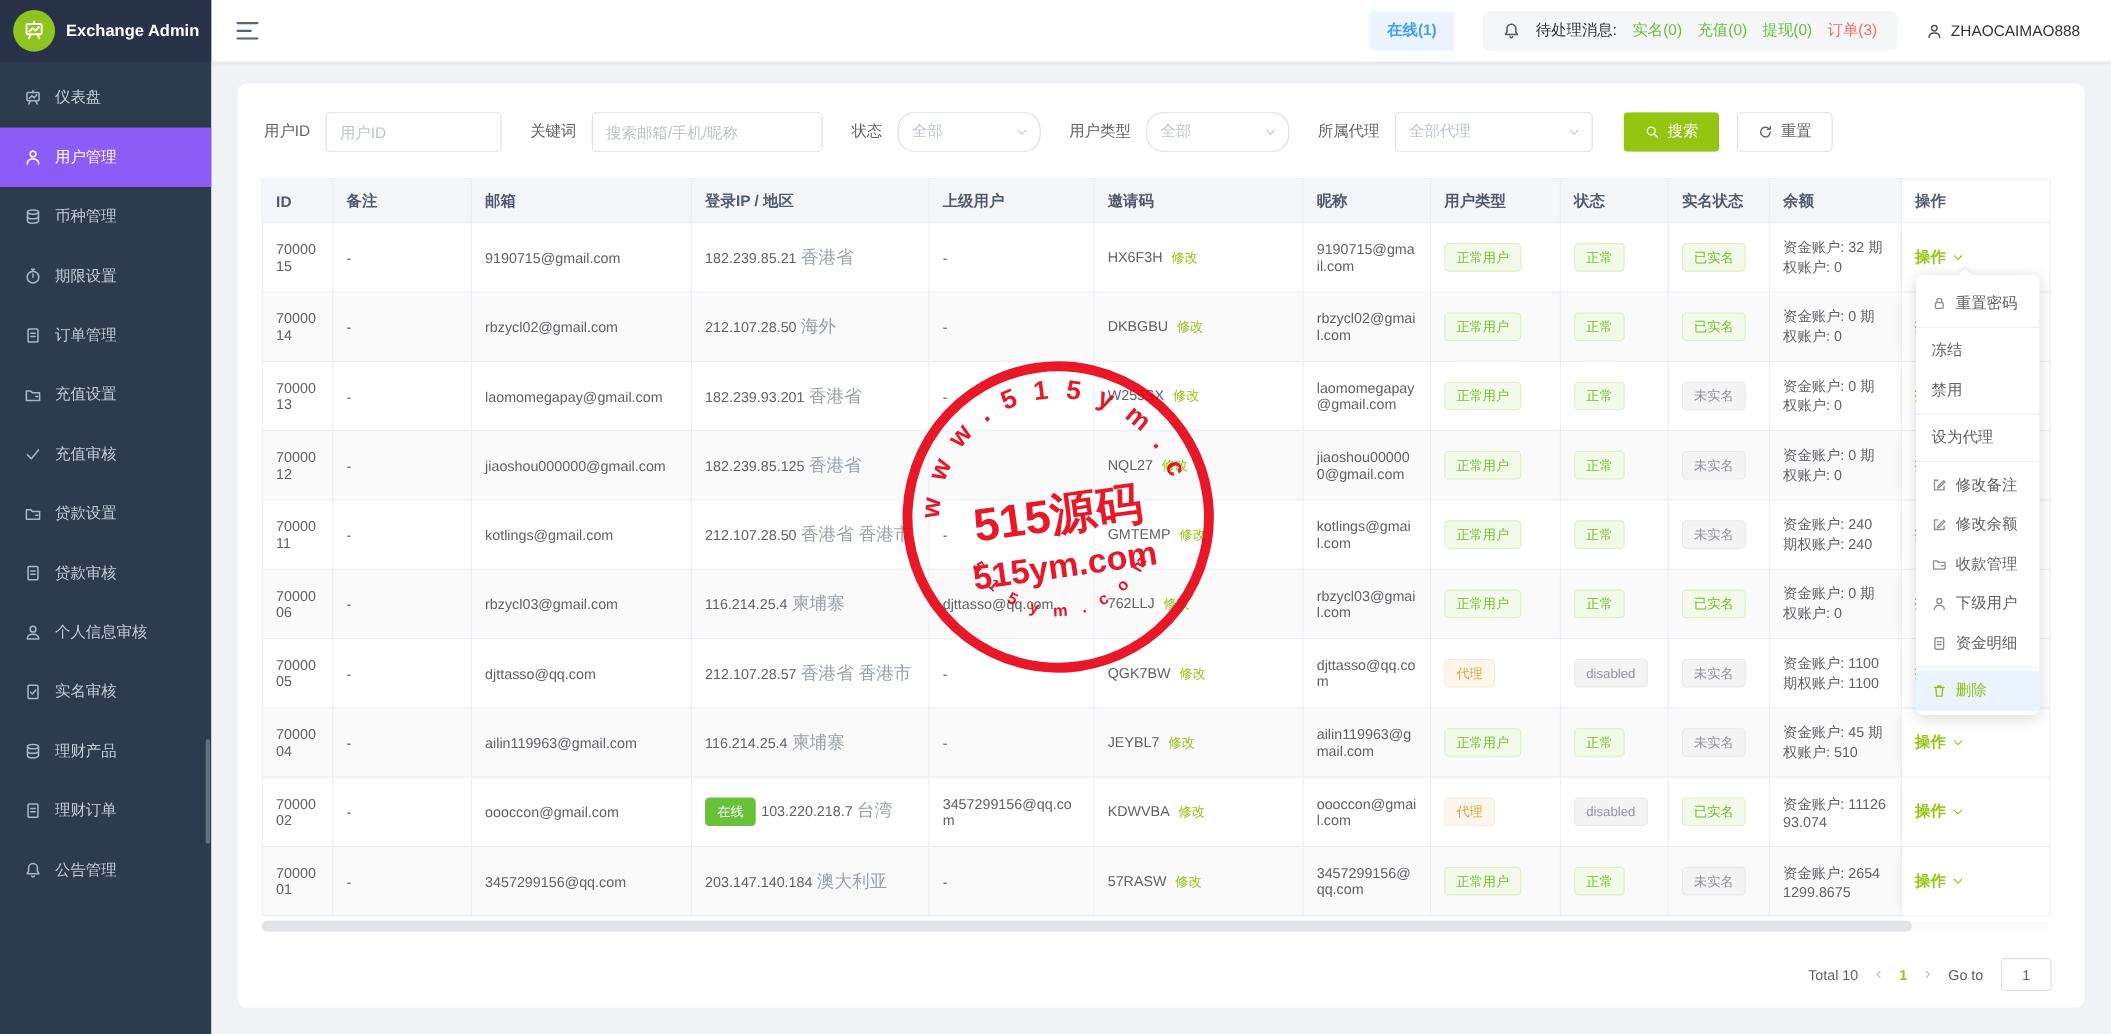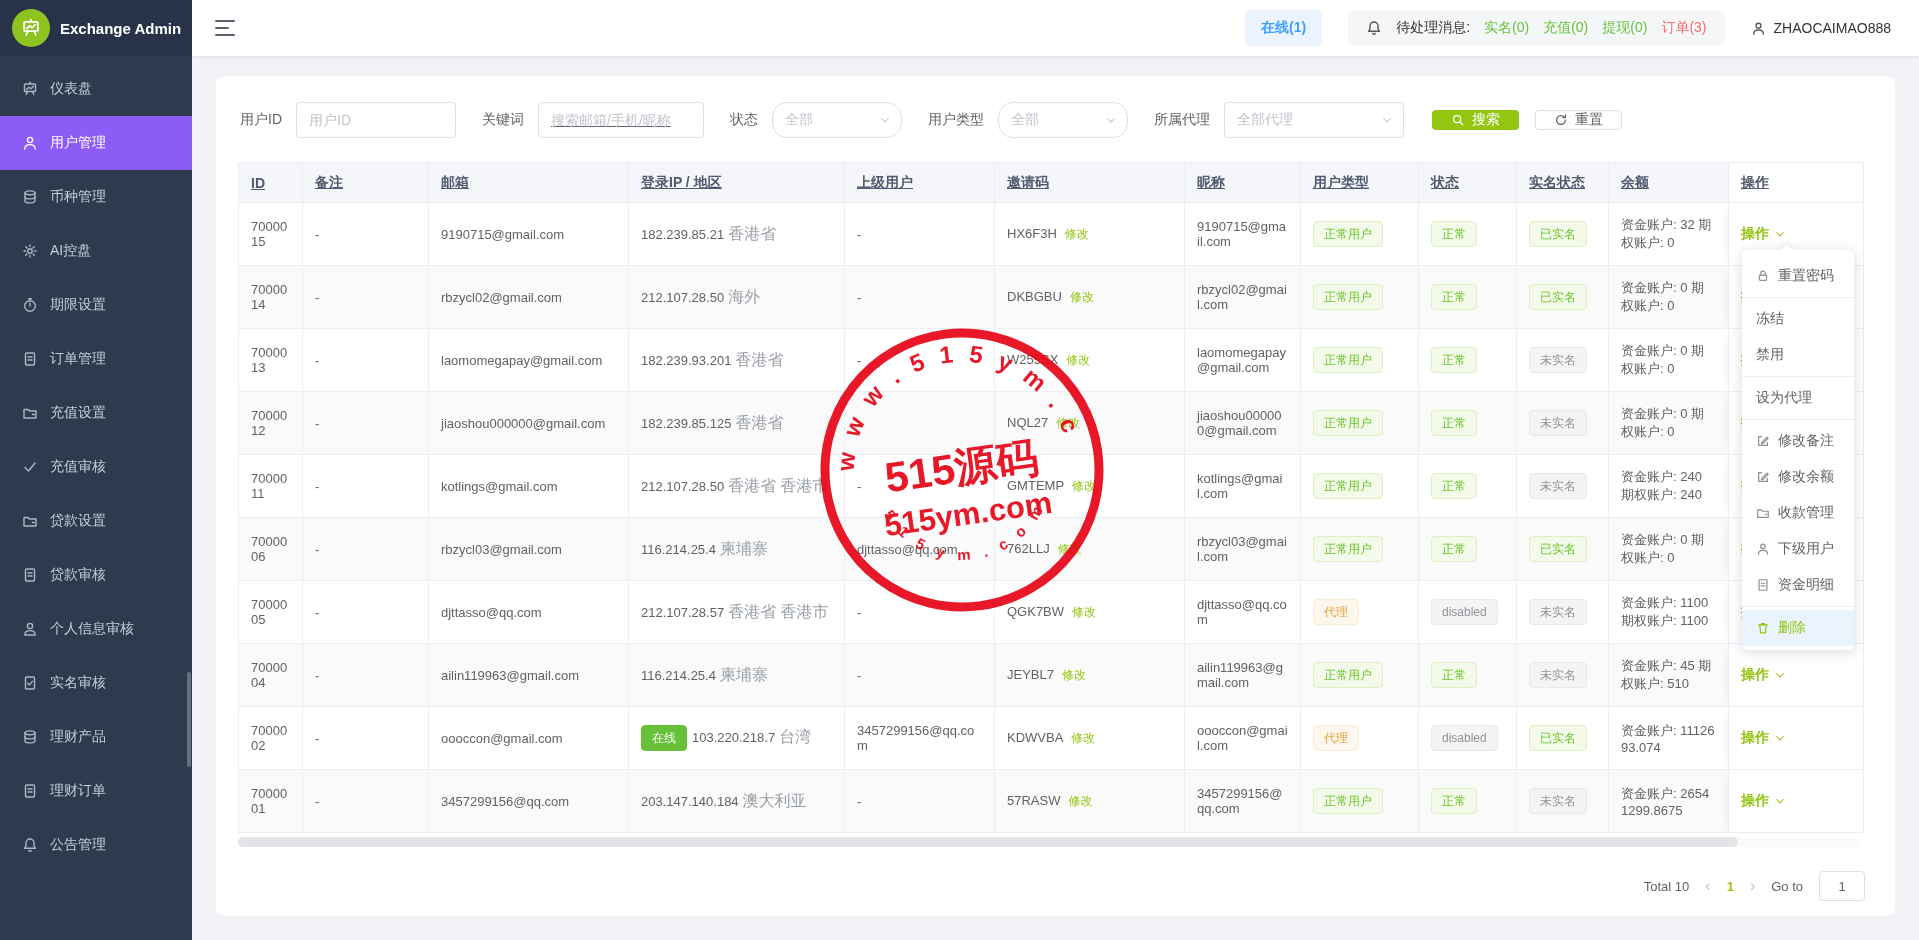--- a/index.html
+++ b/index.html
@@ -36,35 +36,35 @@
 
   .content { flex:1; padding:20px 24px; position:relative; }
   .card { background:#fff; border-radius:8px; padding:20px 22px; height:840px; position:relative; }
 
   
   .filterbar { display:flex; align-items:center; gap:14px; margin:6px 0 24px 2px; font-size:14px; color:#606266; flex-wrap:nowrap; }
   .f-label { white-space:nowrap; margin-left:12px; }
   .f-label:first-child { margin-left:0; }
   .f-input { height:36px; border:1px solid #dcdfe6; border-radius:4px; padding:0 12px; font-size:14px; color:#606266; outline:none; font-family:inherit; }
   .f-input::placeholder { color:#bfc4cc; }
-  .w160 { width:160px; } .w210 { width:166px;text-decoration:underline; } .w180 { width:180px; }
+  .w160 { width:160px; } .w210 { width:210px; } .w180 { width:180px; }
   .select { height:36px; border:1px solid #dcdfe6; border-radius:4px; display:flex; align-items:center; justify-content:space-between; padding:0 10px 0 12px; color:#bfc4cc; font-size:14px; cursor:pointer; background:#fff; }
   .w130 { width:130px;border-radius:15px; }
   .select .icon { width:12px; height:12px; stroke:#c0c4cc; }
-  .btn { height:20px; border-radius:4px; display:inline-flex; align-items:center; gap:7px; padding:2px 18px; font-size:14px; cursor:pointer; border:1px solid transparent; }
+  .btn { height:36px; border-radius:4px; display:inline-flex; align-items:center; gap:7px; padding:2px 18px; font-size:14px; cursor:pointer; border:1px solid transparent; }
   .btn-search { background:#94c511; color:#fff; margin-left:14px; }
   .btn-search .icon { width:14px; height:14px; stroke:#fff; }
   .btn-reset { background:#fff; border-color:#dcdfe6; color:#606266; margin-left:2px; }
   .btn-reset .icon { width:14px; height:14px; stroke:#606266; }
 
   
   .table-wrap { position:relative; }
   table { border-collapse:collapse; table-layout:fixed; width:1625px; font-size:13px; color:#606266; }
   th, td { border:1px solid #ebeef5; text-align:left; padding:6px 12px; vertical-align:middle; word-break:break-all; }
-  thead th { background:#f4f6fa; color:#515a6e; font-size:14px; height:40px; font-weight:bold;text-decoration:underline; }
+  thead th { background:#f4f6fa; color:#515a6e; font-size:14px; height:40px; font-weight:bold; }
   thead th.th-action { background:#fff; }
   tbody td { height:63px; background:#fff; }
   tbody tr:nth-child(even) td { background:#fafafa; }
   td.td-action, tbody tr:nth-child(even) td.td-action { background:#fff; box-shadow:-6px 0 8px -6px rgba(0,0,0,.10); }
   .region { color:#9aa0a8; font-size:16px; margin-left:4px; white-space:nowrap; }
   .tag { display:inline-block; font-size:12px; line-height:1; padding:6px 10px; border-radius:4px; border:1px solid transparent; white-space:nowrap; }
   .tag-success { color:#6cc32a; background:#f3faea; border-color:#ddf0c2; }
   .tag-warning { color:#e6a23c; background:#fdf6ec; border-color:#faecd8; }
   .tag-info { color:#909399; background:#f4f4f5; border-color:#e9e9eb; }
   .tag-online { color:#fff; background:#67c23a; border-color:#67c23a; margin-right:5px; }
@@ -128,27 +128,20 @@
           </svg>
           <span>用户管理</span>
         </div>
         <div class="menu-item">
           <svg class="icon" viewBox="0 0 16 16">
             <ellipse cx="8" cy="3.8" rx="5" ry="1.9"></ellipse>
             <path d="M3 3.8 V12 a5 1.9 0 0 0 10 0 V3.8"></path>
             <path d="M3 8 a5 1.9 0 0 0 10 0"></path>
           </svg>
           <span>币种管理</span>
-        </div>
-        <div class="menu-item">
-          <svg class="icon" viewBox="0 0 16 16">
-            <circle cx="8" cy="8" r="2.2"></circle>
-            <path d="M8 2 V3.6 M8 12.4 V14 M2 8 H3.6 M12.4 8 H14 M3.8 3.8 L4.9 4.9 M11.1 11.1 L12.2 12.2 M12.2 3.8 L11.1 4.9 M4.9 11.1 L3.8 12.2"></path>
-          </svg>
-          <span>AI控盘</span>
         </div>
         <div class="menu-item">
           <svg class="icon" viewBox="0 0 16 16">
             <circle cx="8" cy="9" r="5.3"></circle>
             <path d="M8 9 V6.2 M6.6 1.8 h2.8 M8 1.8 V3.7"></path>
           </svg>
           <span>期限设置</span>
         </div>
         <div class="menu-item">
           <svg class="icon" viewBox="0 0 16 16">

